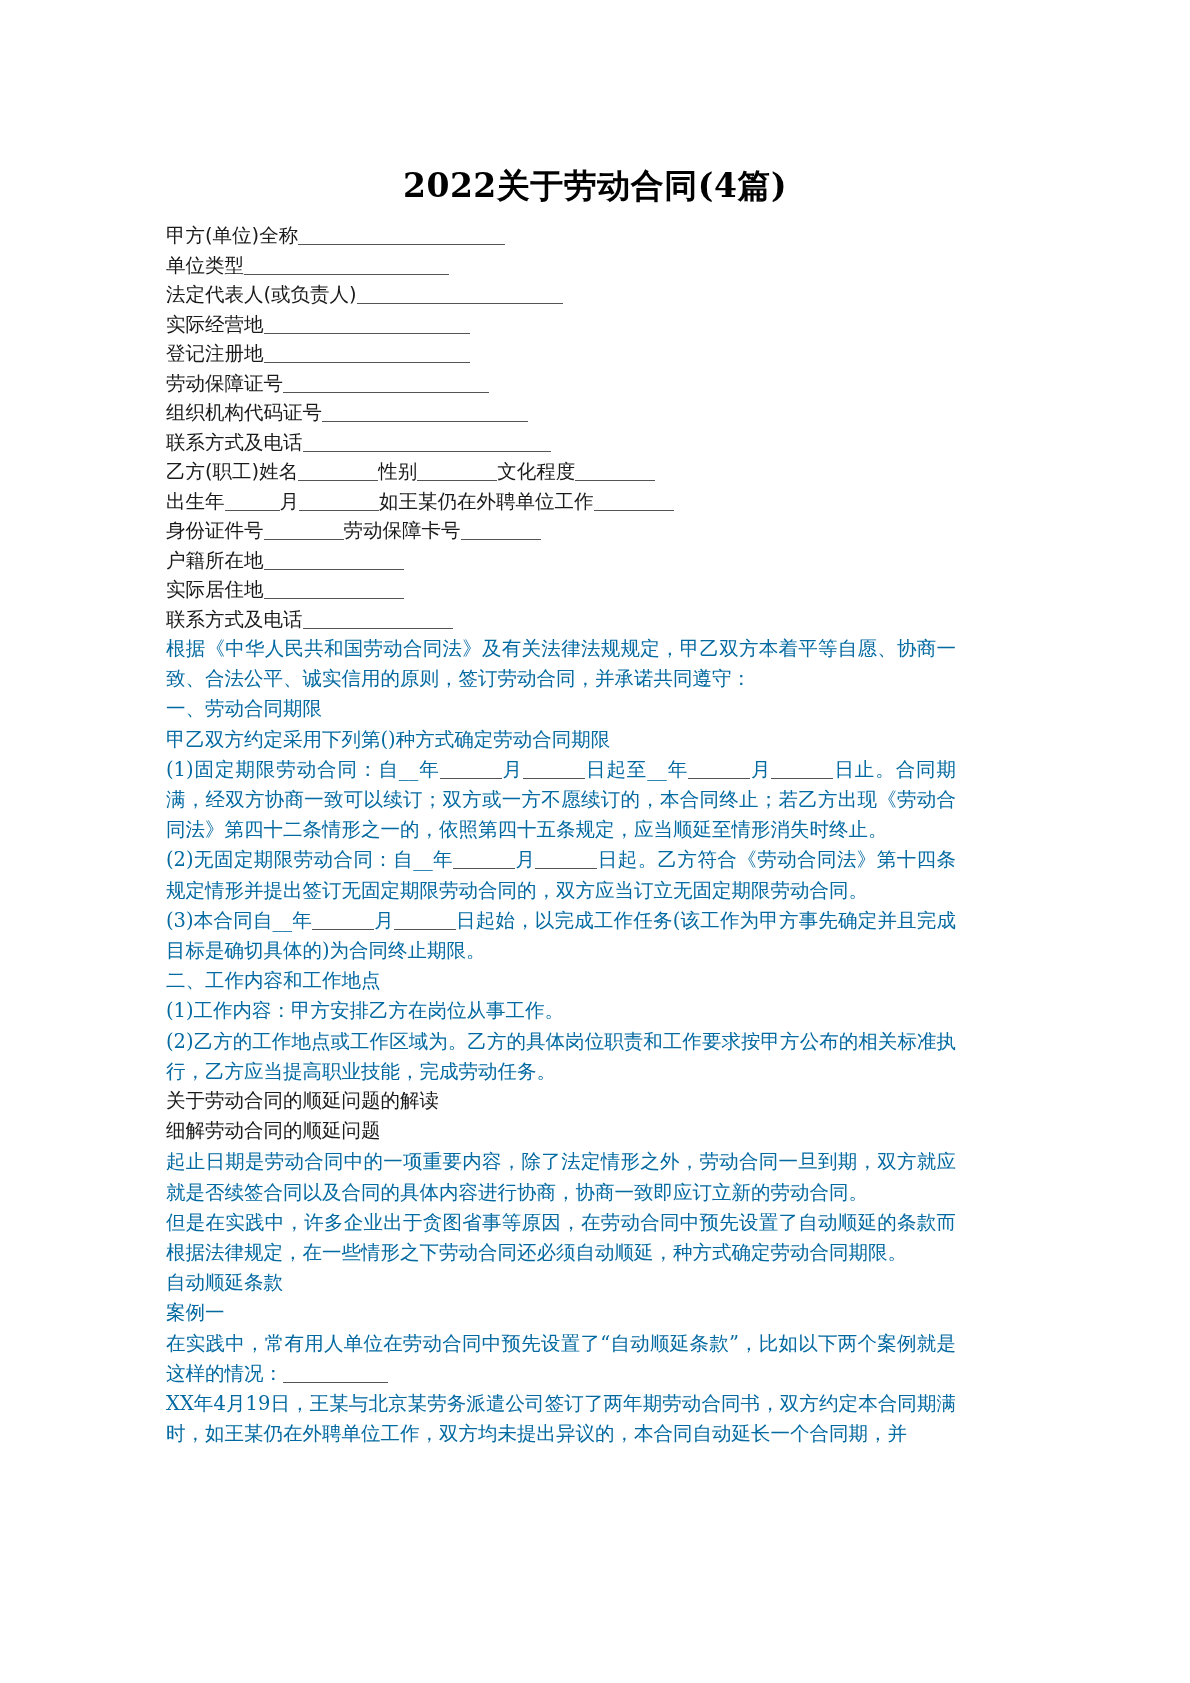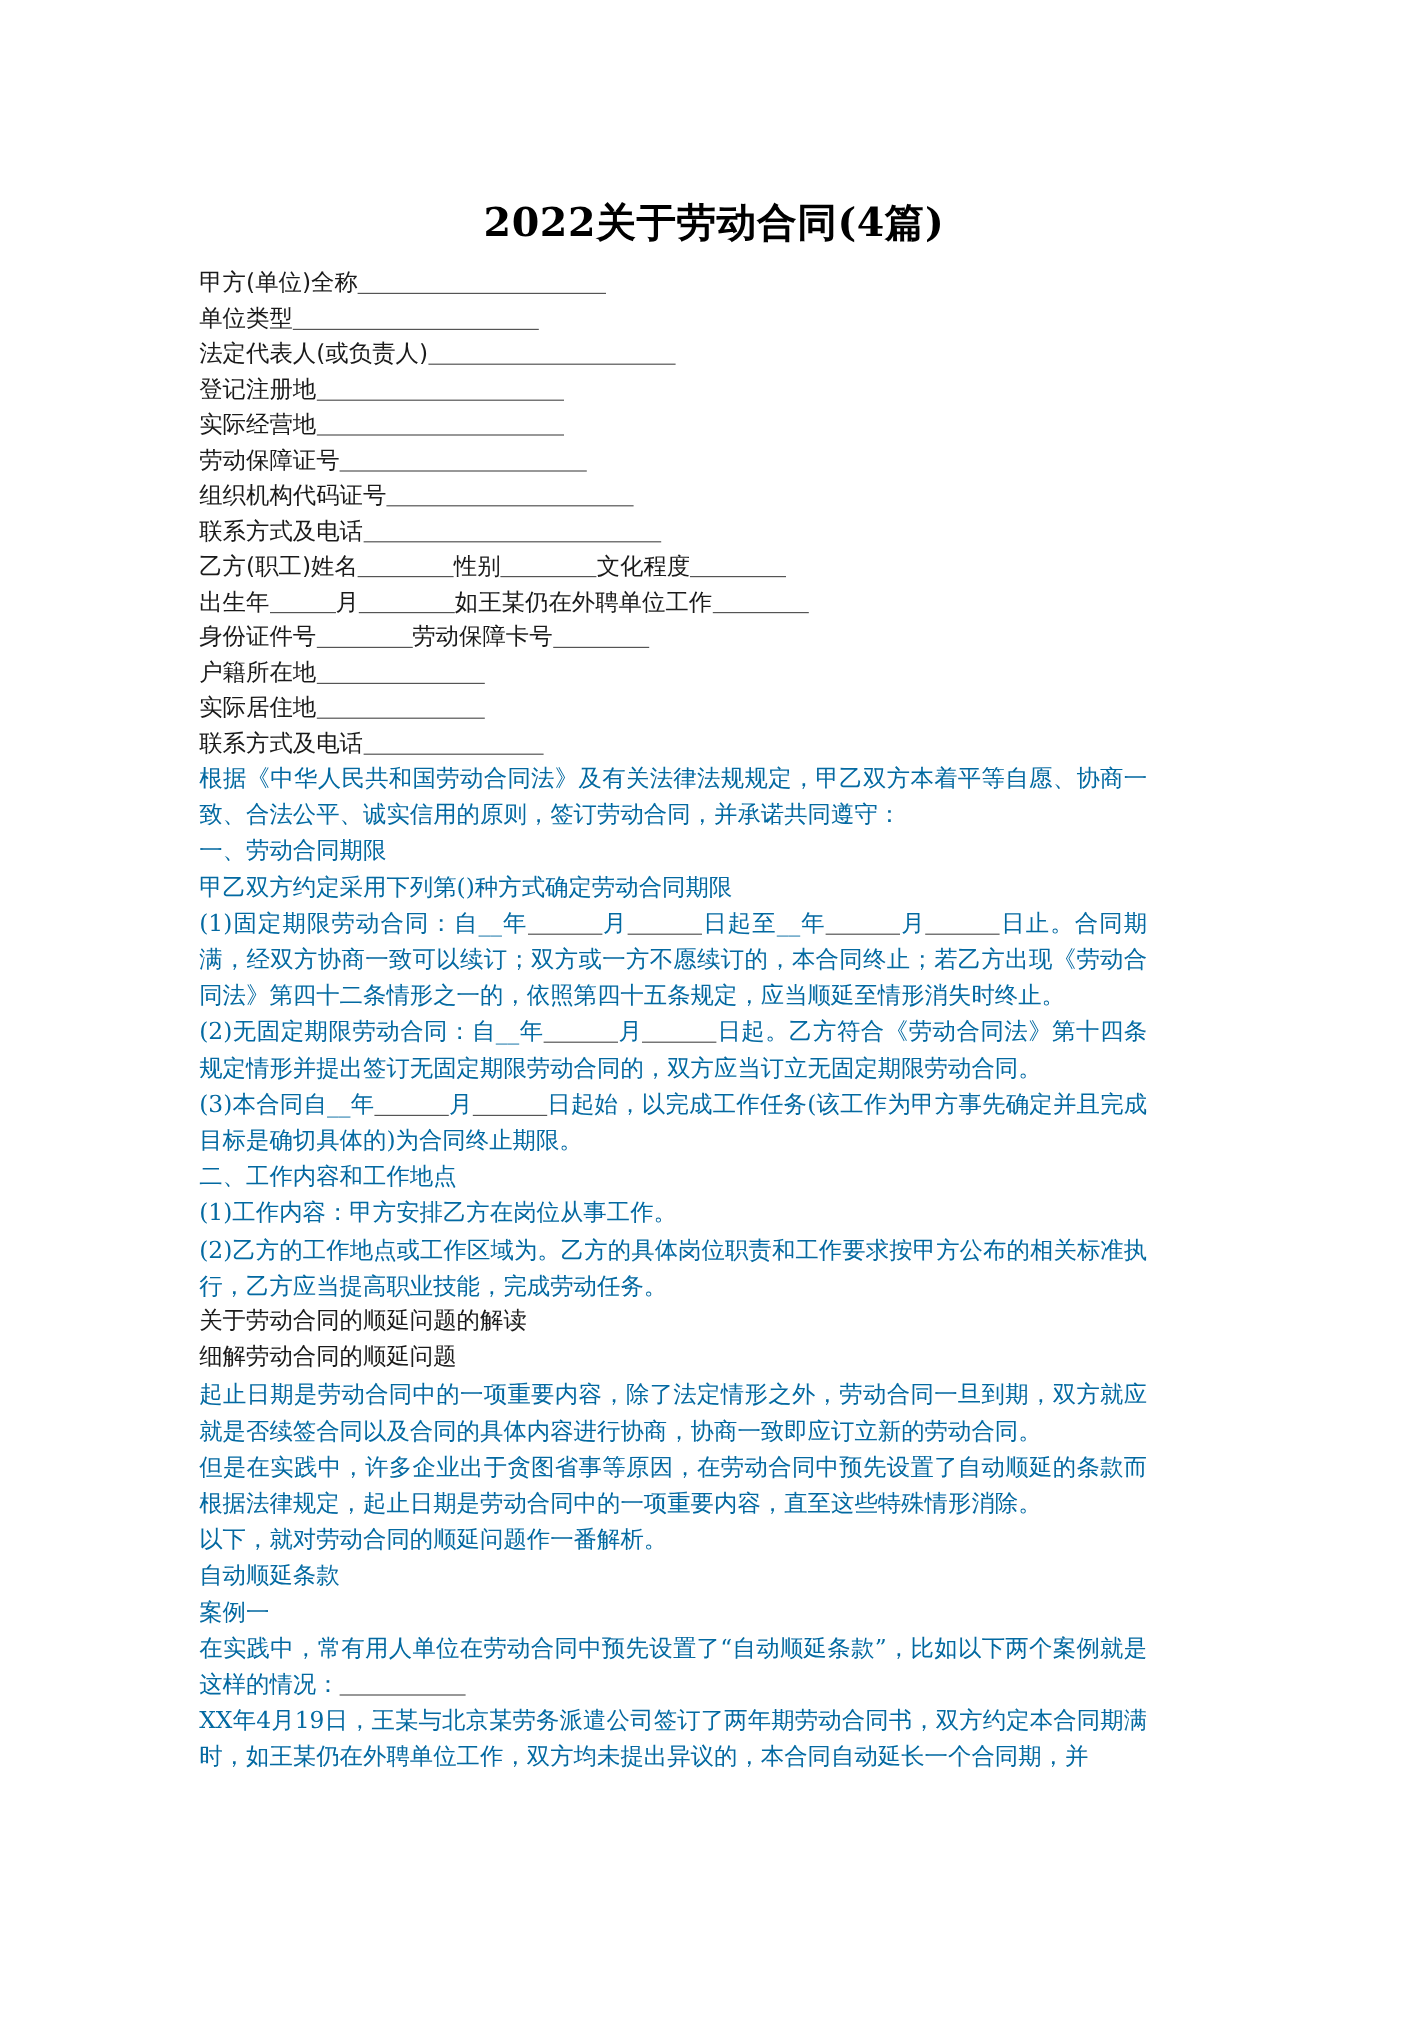--- a/index.html
+++ b/index.html
@@ -97,24 +97,24 @@
     <div class="field-line">
       <span>甲方(单位)全称</span><span class="blank" style="width:207px"></span>
     </div>
     <div class="field-line">
       <span>单位类型</span><span class="blank" style="width:205px"></span>
     </div>
     <div class="field-line">
       <span>法定代表人(或负责人)</span><span class="blank" style="width:206px"></span>
     </div>
     <div class="field-line">
-      <span>登记注册地</span><span class="blank" style="width:206px"></span>
+      <span>实际经营地</span><span class="blank" style="width:206px"></span>
     </div>
     <div class="field-line">
-      <span>实际经营地</span><span class="blank" style="width:206px"></span>
+      <span>登记注册地</span><span class="blank" style="width:206px"></span>
     </div>
     <div class="field-line">
       <span>劳动保障证号</span><span class="blank" style="width:206px"></span>
     </div>
     <div class="field-line">
       <span>组织机构代码证号</span><span class="blank" style="width:206px"></span>
     </div>
     <div class="field-line">
       <span>联系方式及电话</span><span class="blank" style="width:248px"></span>
     </div>
@@ -149,21 +149,20 @@
 
     <p class="para"><span>(3)本合同自__年</span><span class="ublank" style="width:62px"></span><span>月</span><span class="ublank" style="width:62px"></span><span>日起始，以完成工作任务(该工作为甲方事先确定并且完成目标是确切具体的)为合同终止期限。</span></p>
 
     <p class="para nowrapline">二、工作内容和工作地点</p>
     <p class="para nowrapline">(1)工作内容：甲方安排乙方在岗位从事工作。</p>
     <p class="para">(2)乙方的工作地点或工作区域为。乙方的具体岗位职责和工作要求按甲方公布的相关标准执行，乙方应当提高职业技能，完成劳动任务。</p>
 
     <p class="para-sans">关于劳动合同的顺延问题的解读</p>
     <p class="para-sans">细解劳动合同的顺延问题</p>
     <p class="para">起止日期是劳动合同中的一项重要内容，除了法定情形之外，劳动合同一旦到期，双方就应就是否续签合同以及合同的具体内容进行协商，协商一致即应订立新的劳动合同。</p>
-    <p class="para">但是在实践中，许多企业出于贪图省事等原因，在劳动合同中预先设置了自动顺延的条款而根据法律规定，起止日期是劳动合同中的一项重要内容，直至这些特殊情形消除。</p>
-    <p class="para nowrapline">以下，就对劳动合同的顺延问题作一番解析。</p>
+    <p class="para">但是在实践中，许多企业出于贪图省事等原因，在劳动合同中预先设置了自动顺延的条款而根据法律规定，在一些情形之下劳动合同还必须自动顺延，种方式确定劳动合同期限。</p>
     <p class="para nowrapline">自动顺延条款</p>
     <p class="para nowrapline">案例一</p>
     <p class="para"><span>在实践中，常有用人单位在劳动合同中预先设置了“自动顺延条款”，比如以下两个案例就是这样的情况：</span><span class="ublank" style="width:105px"></span></p>
     <p class="para">XX年4月19日，王某与北京某劳务派遣公司签订了两年期劳动合同书，双方约定本合同期满时，如王某仍在外聘单位工作，双方均未提出异议的，本合同自动延长一个合同期，并</p>
 
   </div>
 </div>
 
 </body></html>

